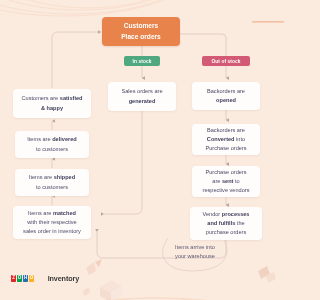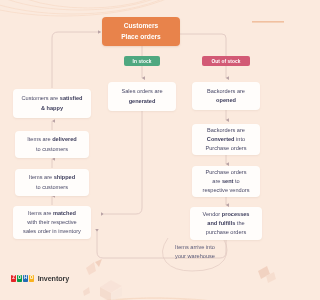--- a/index.html
+++ b/index.html
@@ -69,21 +69,21 @@
     color:#5a5a78;
     text-align:center;
     width:74px;
   }
 
   
   .logo{position:absolute;left:11px;top:274px;display:flex;align-items:center;gap:1.5px;}
   .logo-tiles{display:flex;gap:.8px;}
   .ltile{width:5.2px;height:7.2px;border-radius:.8px;display:flex;align-items:center;justify-content:center;
          color:#fff;font-size:4.6px;font-weight:bold;line-height:1;}
-  .logo-word{font-size:7.2px;color:#3a3a3a;font-weight:bold;margin-left:2px;letter-spacing:-.1px;}
+  .logo-word{font-size:7.2px;color:#3a3a3a;font-weight:bold;margin-left:12px;letter-spacing:-.1px;}
 </style>
 </head>
 <body>
 
 <div id="canvas">
 
   <svg class="deco-svg" viewBox="0 0 284 300">
     <g fill="none" stroke="#f7dcc9" stroke-width="0.8">
       <ellipse cx="88" cy="-22" rx="86" ry="30"></ellipse>
       <ellipse cx="80" cy="-26" rx="102" ry="36"></ellipse>

